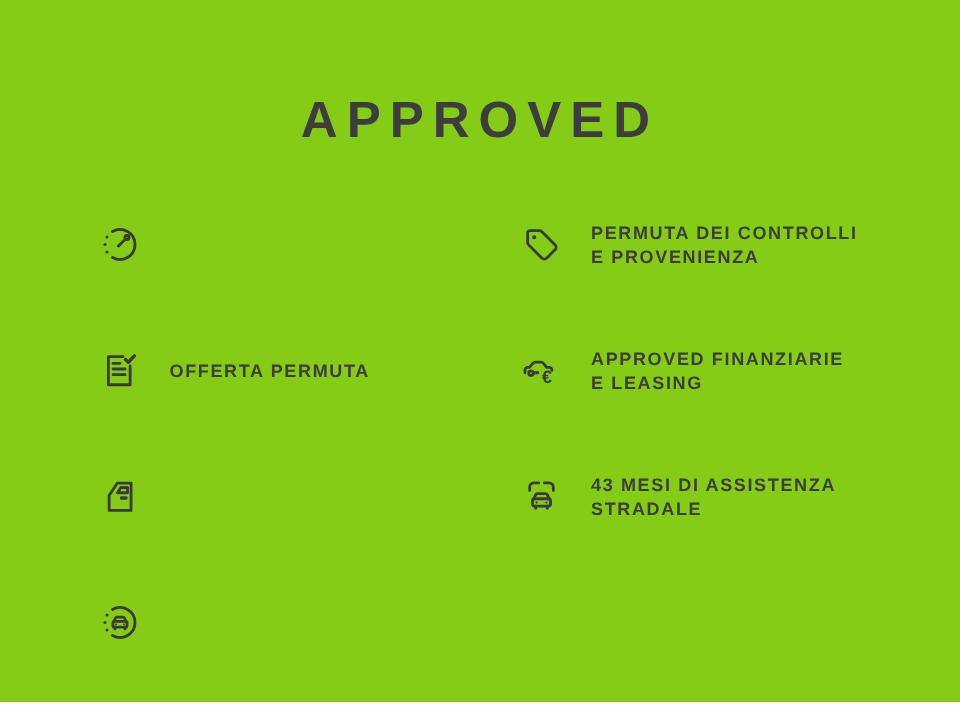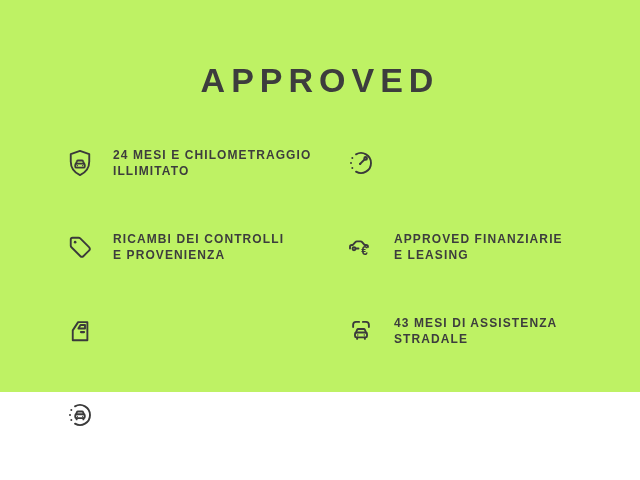--- a/index.html
+++ b/index.html
@@ -2,21 +2,21 @@
 <html><head>
 <meta charset="utf-8">
 <style>
   html,body{margin:0;padding:0;}
   body{
     width:640px;height:480px;overflow:hidden;
     background:#ffffff;
     font-family:"Liberation Sans", sans-serif;
     -webkit-font-smoothing:antialiased;
   }
-  .page{position:relative;width:640px;height:392px;background:#bef264;}
+  .page{position:relative;width:640px;height:468px;background:#84cc16;}
   .title{
     position:absolute;top:62px;left:0;width:640px;margin:0;
     text-align:center;
     font-size:34px;line-height:36px;font-weight:700;
     letter-spacing:6px;
     color:#3d3d3d;
   }
   .grid{
     position:absolute;left:64px;top:121px;
     display:grid;
@@ -39,33 +39,20 @@
 </style>
 </head>
 <body>
 
 <div class="page">
 
   <h1 class="title">APPROVED</h1>
 
   <div class="grid">
 
-    <div class="item">
-      <span class="icon">
-        <svg viewBox="0 0 24 24">
-          <path class="s" d="M12 2.3 L19.4 4.9 V10.8 C19.4 15.9 16.3 19.7 12 21.7 C7.7 19.7 4.6 15.9 4.6 10.8 V4.9 Z"></path>
-          <path class="s" d="M8.7 12.7 l.85-2.1 c.15-.4.5-.65.92-.65 h3.06 c.42 0 .77.25.92.65 l.85 2.1"></path>
-          <rect class="s" x="8.2" y="12.5" width="7.6" height="3.2" rx="1"></rect>
-          <circle class="f" cx="9.9" cy="14.1" r="0.55"></circle>
-          <circle class="f" cx="14.1" cy="14.1" r="0.55"></circle>
-        </svg>
-      </span>
-      <span class="label">24 MESI E CHILOMETRAGGIO
-ILLIMITATO</span>
-    </div>
 
     <div class="item">
       <span class="icon">
         <svg viewBox="0 0 24 24">
           <path class="s" d="M8 5.07 A8 8 0 1 1 8 18.93"></path>
           <circle class="f" cx="5.07" cy="8" r="0.8"></circle>
           <circle class="f" cx="4" cy="12" r="0.8"></circle>
           <circle class="f" cx="5.07" cy="16" r="0.8"></circle>
           <circle class="f" cx="11.3" cy="12.7" r="0.9"></circle>
           <path class="s" d="M11.3 12.7 L15 9"></path>
@@ -74,24 +61,36 @@
       </span>
     </div>
 
     <div class="item">
       <span class="icon">
         <svg viewBox="0 0 24 24">
           <path class="s" d="M4.6 6 C4.6 5.2 5.2 4.6 6 4.6 h4.9 c.5 0 .95.2 1.3.55 l7 7 c.75.75.75 1.95 0 2.7 l-4.35 4.35 c-.75.75-1.95.75-2.7 0 l-7-7 A1.84 1.84 0 0 1 4.6 10.9 Z"></path>
           <circle class="f" cx="8.1" cy="8.1" r="1.05"></circle>
         </svg>
       </span>
-      <span class="label">RICAMBI DEI CONTROLLI
+      <span class="label">PERMUTA DEI CONTROLLI
 E PROVENIENZA</span>
     </div>
 
+    <div class="item">
+      <span class="icon">
+        <svg viewBox="0 0 24 24">
+          <path class="s" d="M17.4 9.6 V19.6 H5.8 V4.6 H13.6"></path>
+          <path class="s" d="M8.3 8.2 H12"></path>
+          <path class="s" d="M8.3 11.2 H14.7"></path>
+          <path class="s" d="M8.3 14.2 H14.7"></path>
+          <path class="sb" d="M14.9 6.1 l1.55 1.5 L19.7 4.2"></path>
+        </svg>
+      </span>
+      <span class="label">OFFERTA PERMUTA</span>
+    </div>
 
     <div class="item">
       <span class="icon">
         <svg viewBox="0 0 24 24">
           <path class="s" d="M3.2 13.2 v-1.4 c0-.8.65-1.45 1.45-1.45 h.85 l2-2.3 c.3-.35.74-.55 1.2-.55 h3 c.47 0 .9.2 1.2.56 l1.9 2.29 h1.3 c.8 0 1.45.65 1.45 1.45 v.25"></path>
           <circle class="s" cx="6.4" cy="13.4" r="1.2"></circle>
           <path class="s" d="M7.9 13.2 h2.1"></path>
           <text class="ft" x="12.2" y="18.6">€</text>
         </svg>
       </span>

